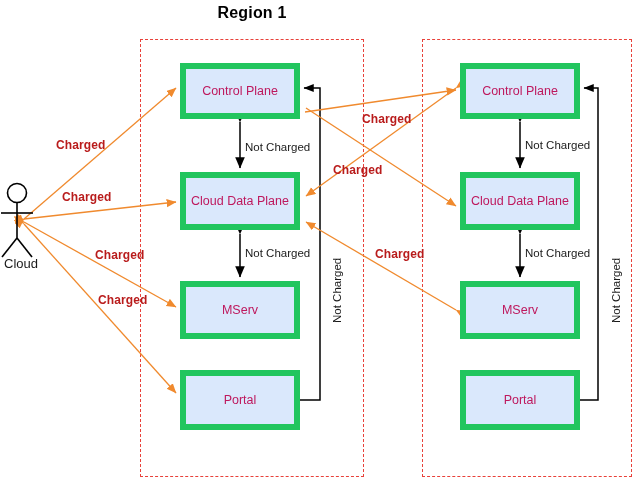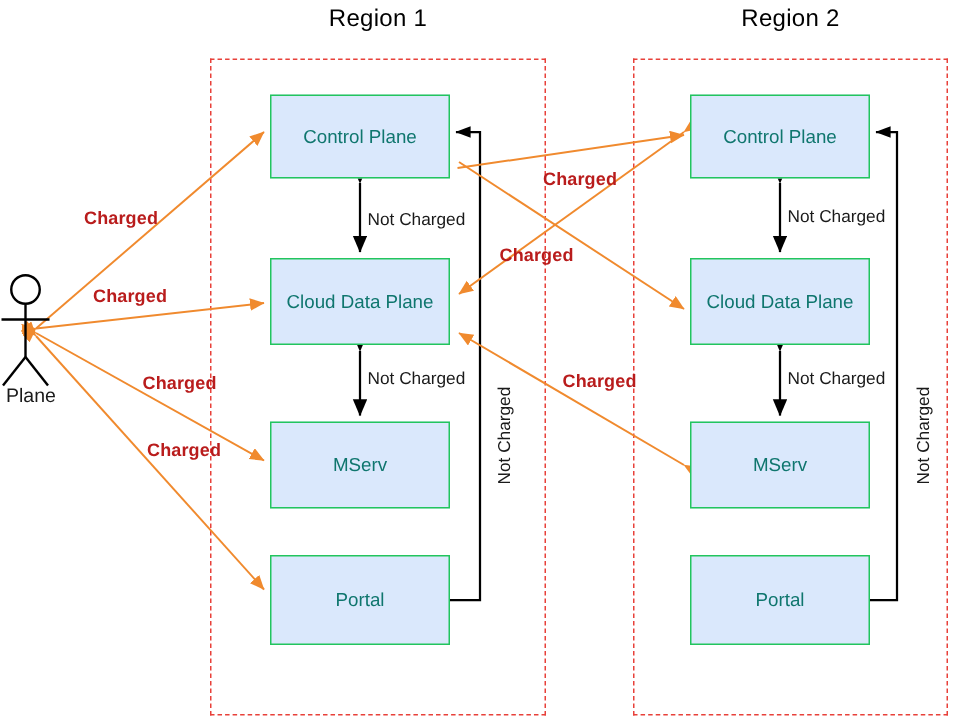--- a/index.html
+++ b/index.html
@@ -16,42 +16,42 @@
   }
   #canvas {
     position: relative;
     width: 641px;
     height: 481px;
     background: #ffffff;
   }
   .region-title {
     position: absolute;
     font-size: 16px;
-    font-weight: normal;
+    font-weight: bold;
     color: #000000;
     text-align: center;
     letter-spacing: 0.2px;
     white-space: nowrap;
   }
   .region-box {
     position: absolute;
     border: 1.4px dashed #e8413a;
     box-sizing: border-box;
     background: transparent;
   }
   .node-box {
     position: absolute;
     box-sizing: border-box;
     background: #dae8fc;
-    border: 1px solid #22c55e;
+    border: 6px solid #22c55e;
     display: flex;
     align-items: center;
     justify-content: center;
     font-size: 12.5px;
-    color: #0f766e;
+    color: #be185d;
     text-align: left;
   }
   .edge-label {
     position: absolute;
     font-size: 11.5px;
     color: #1a1a1a;
     background: #ffffff;
     padding: 0 2px;
     white-space: nowrap;
   }
@@ -89,21 +89,20 @@
   }
   .blk { stroke: #000000; stroke-width: 1.5; fill: none; }
   .org { stroke: #f08a2e; stroke-width: 1.3; fill: none; }
 </style>
 </head>
 <body>
 
 <div id="canvas">
 
   <div class="region-title" style="left:140px; top:4px; width:224px;">Region 1</div>
-  <div class="region-title" style="left:422px; top:4px; width:210px;">Region 2</div>
 
   <div class="region-box" style="left:140px; top:39px; width:224px; height:438px;"></div>
   <div class="region-box" style="left:422px; top:39px; width:210px; height:438px;"></div>
 
   <svg class="overlay" viewBox="0 0 641 481">
     <defs>
       <marker id="ahB" markerWidth="9" markerHeight="9" refX="7.2" refY="3.2" orient="auto" markerUnits="strokeWidth">
         <path d="M0,0 L7.5,3.2 L0,6.4 z" fill="#000000"></path>
       </marker>
       <marker id="ahBs" markerWidth="8" markerHeight="8" refX="6.5" refY="2.6" orient="auto" markerUnits="strokeWidth">
@@ -169,15 +168,15 @@
 
   <div class="charged-label" style="left:56px; top:138px;">Charged</div>
   <div class="charged-label" style="left:62px; top:190px;">Charged</div>
   <div class="charged-label" style="left:95px; top:248px;">Charged</div>
   <div class="charged-label" style="left:98px; top:293px;">Charged</div>
 
   <div class="charged-label" style="left:362px; top:112px;">Charged</div>
   <div class="charged-label" style="left:333px; top:163px;">Charged</div>
   <div class="charged-label" style="left:375px; top:247px;">Charged</div>
 
-  <div class="user-label" style="left:4px; top:256px;">Plane</div>
+  <div class="user-label" style="left:4px; top:256px;">Cloud</div>
 
 </div>
 
 </body></html>

